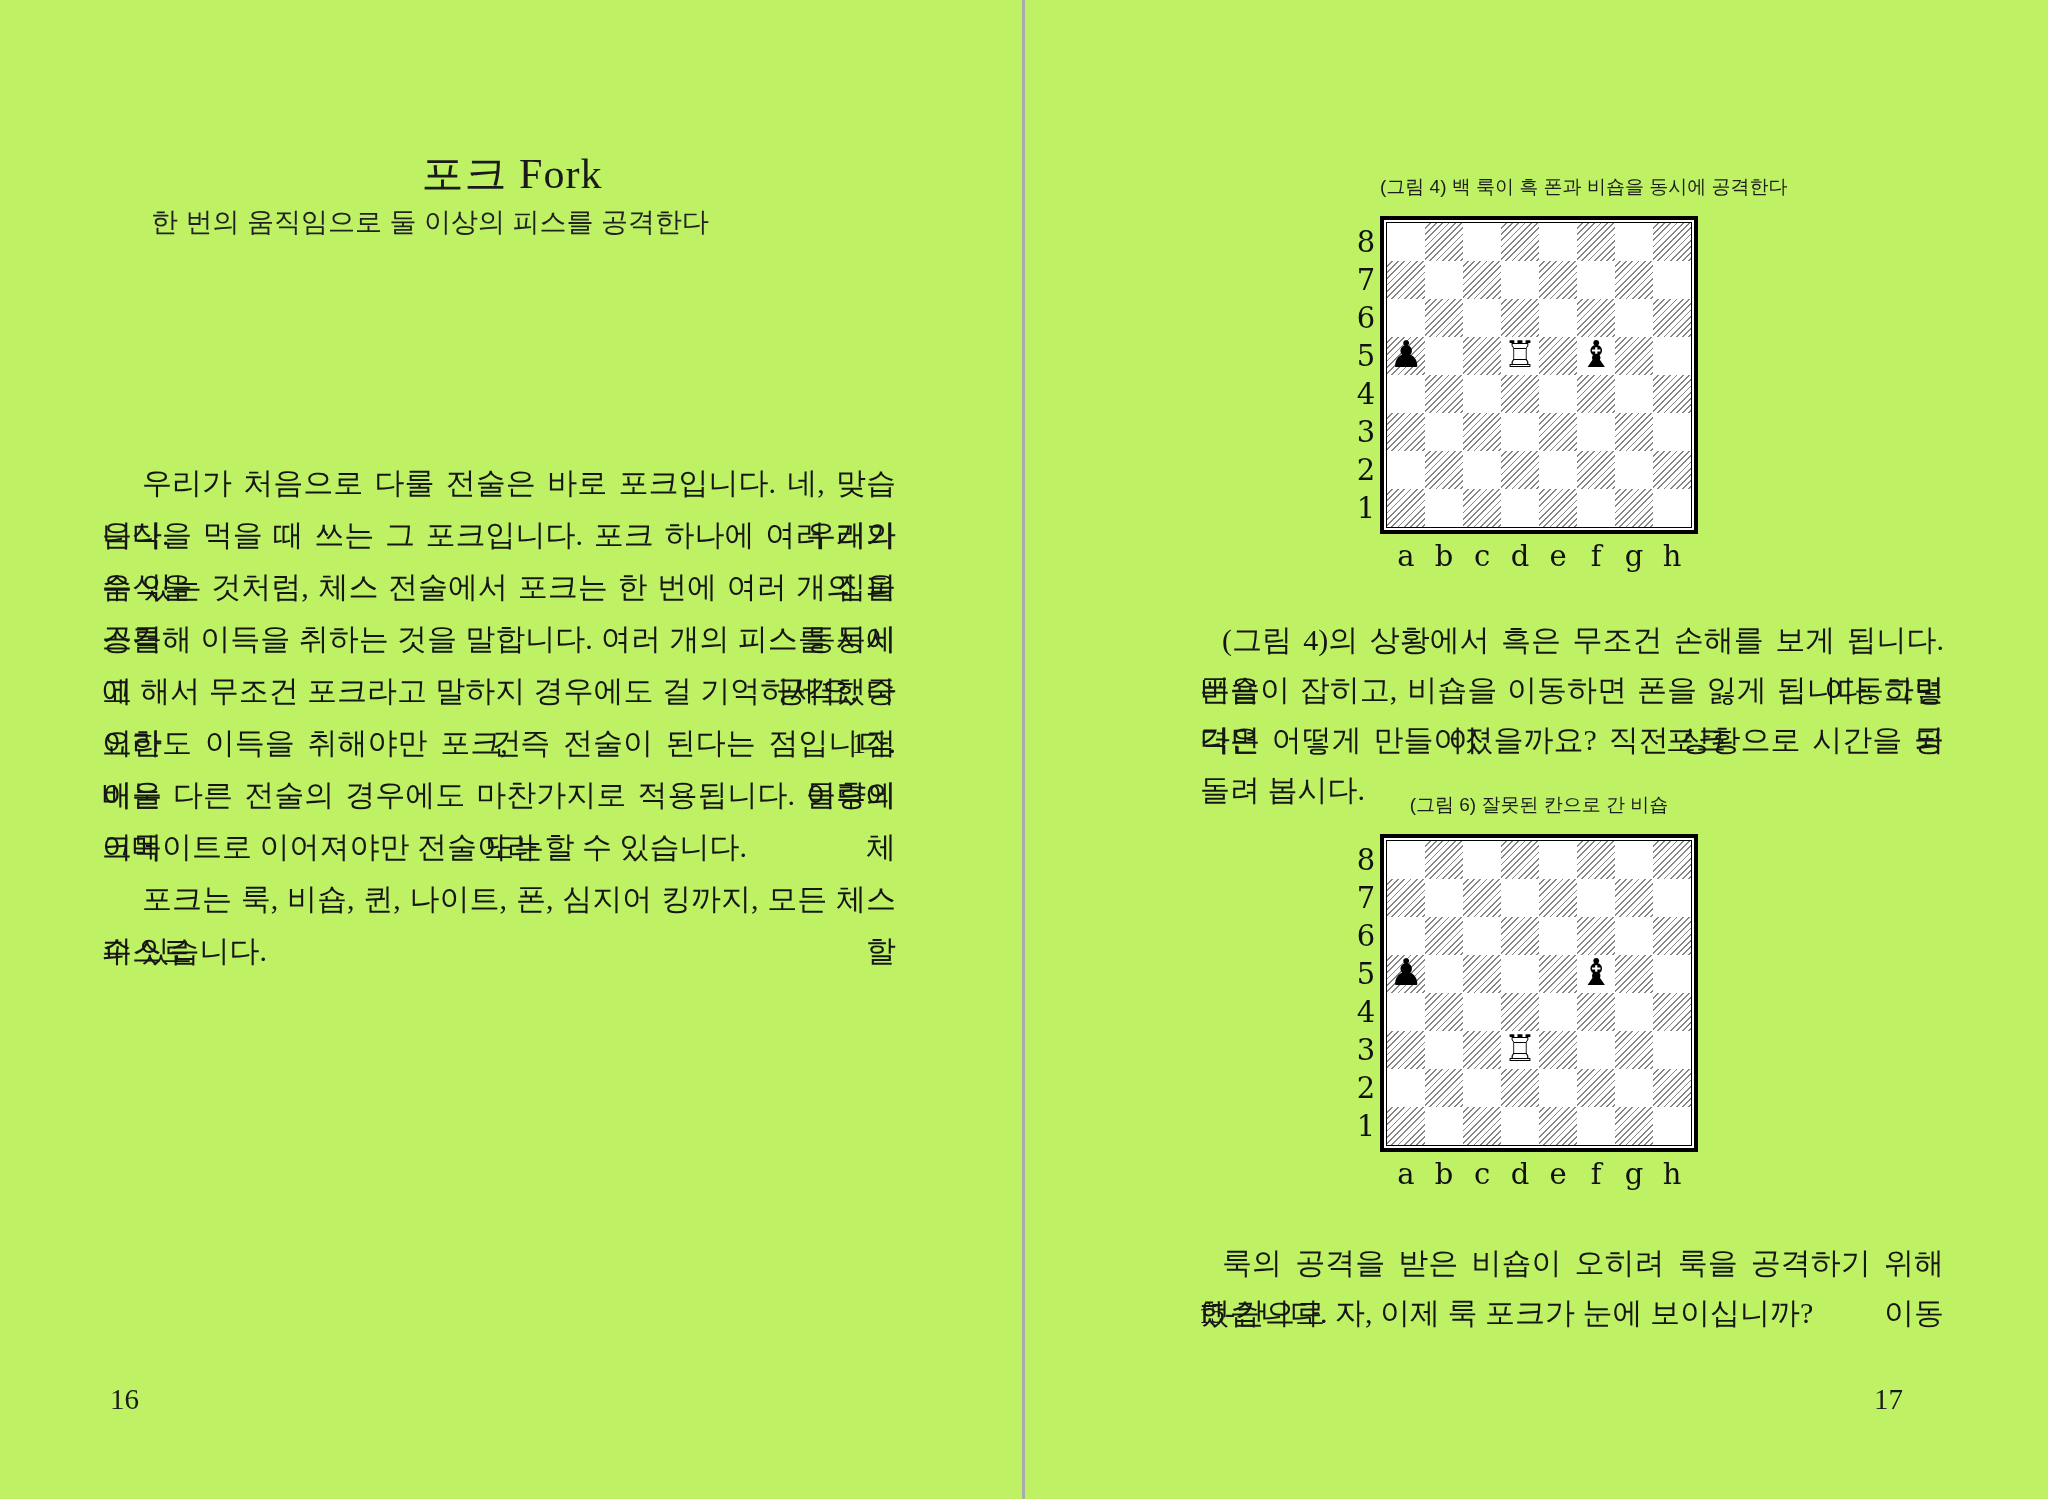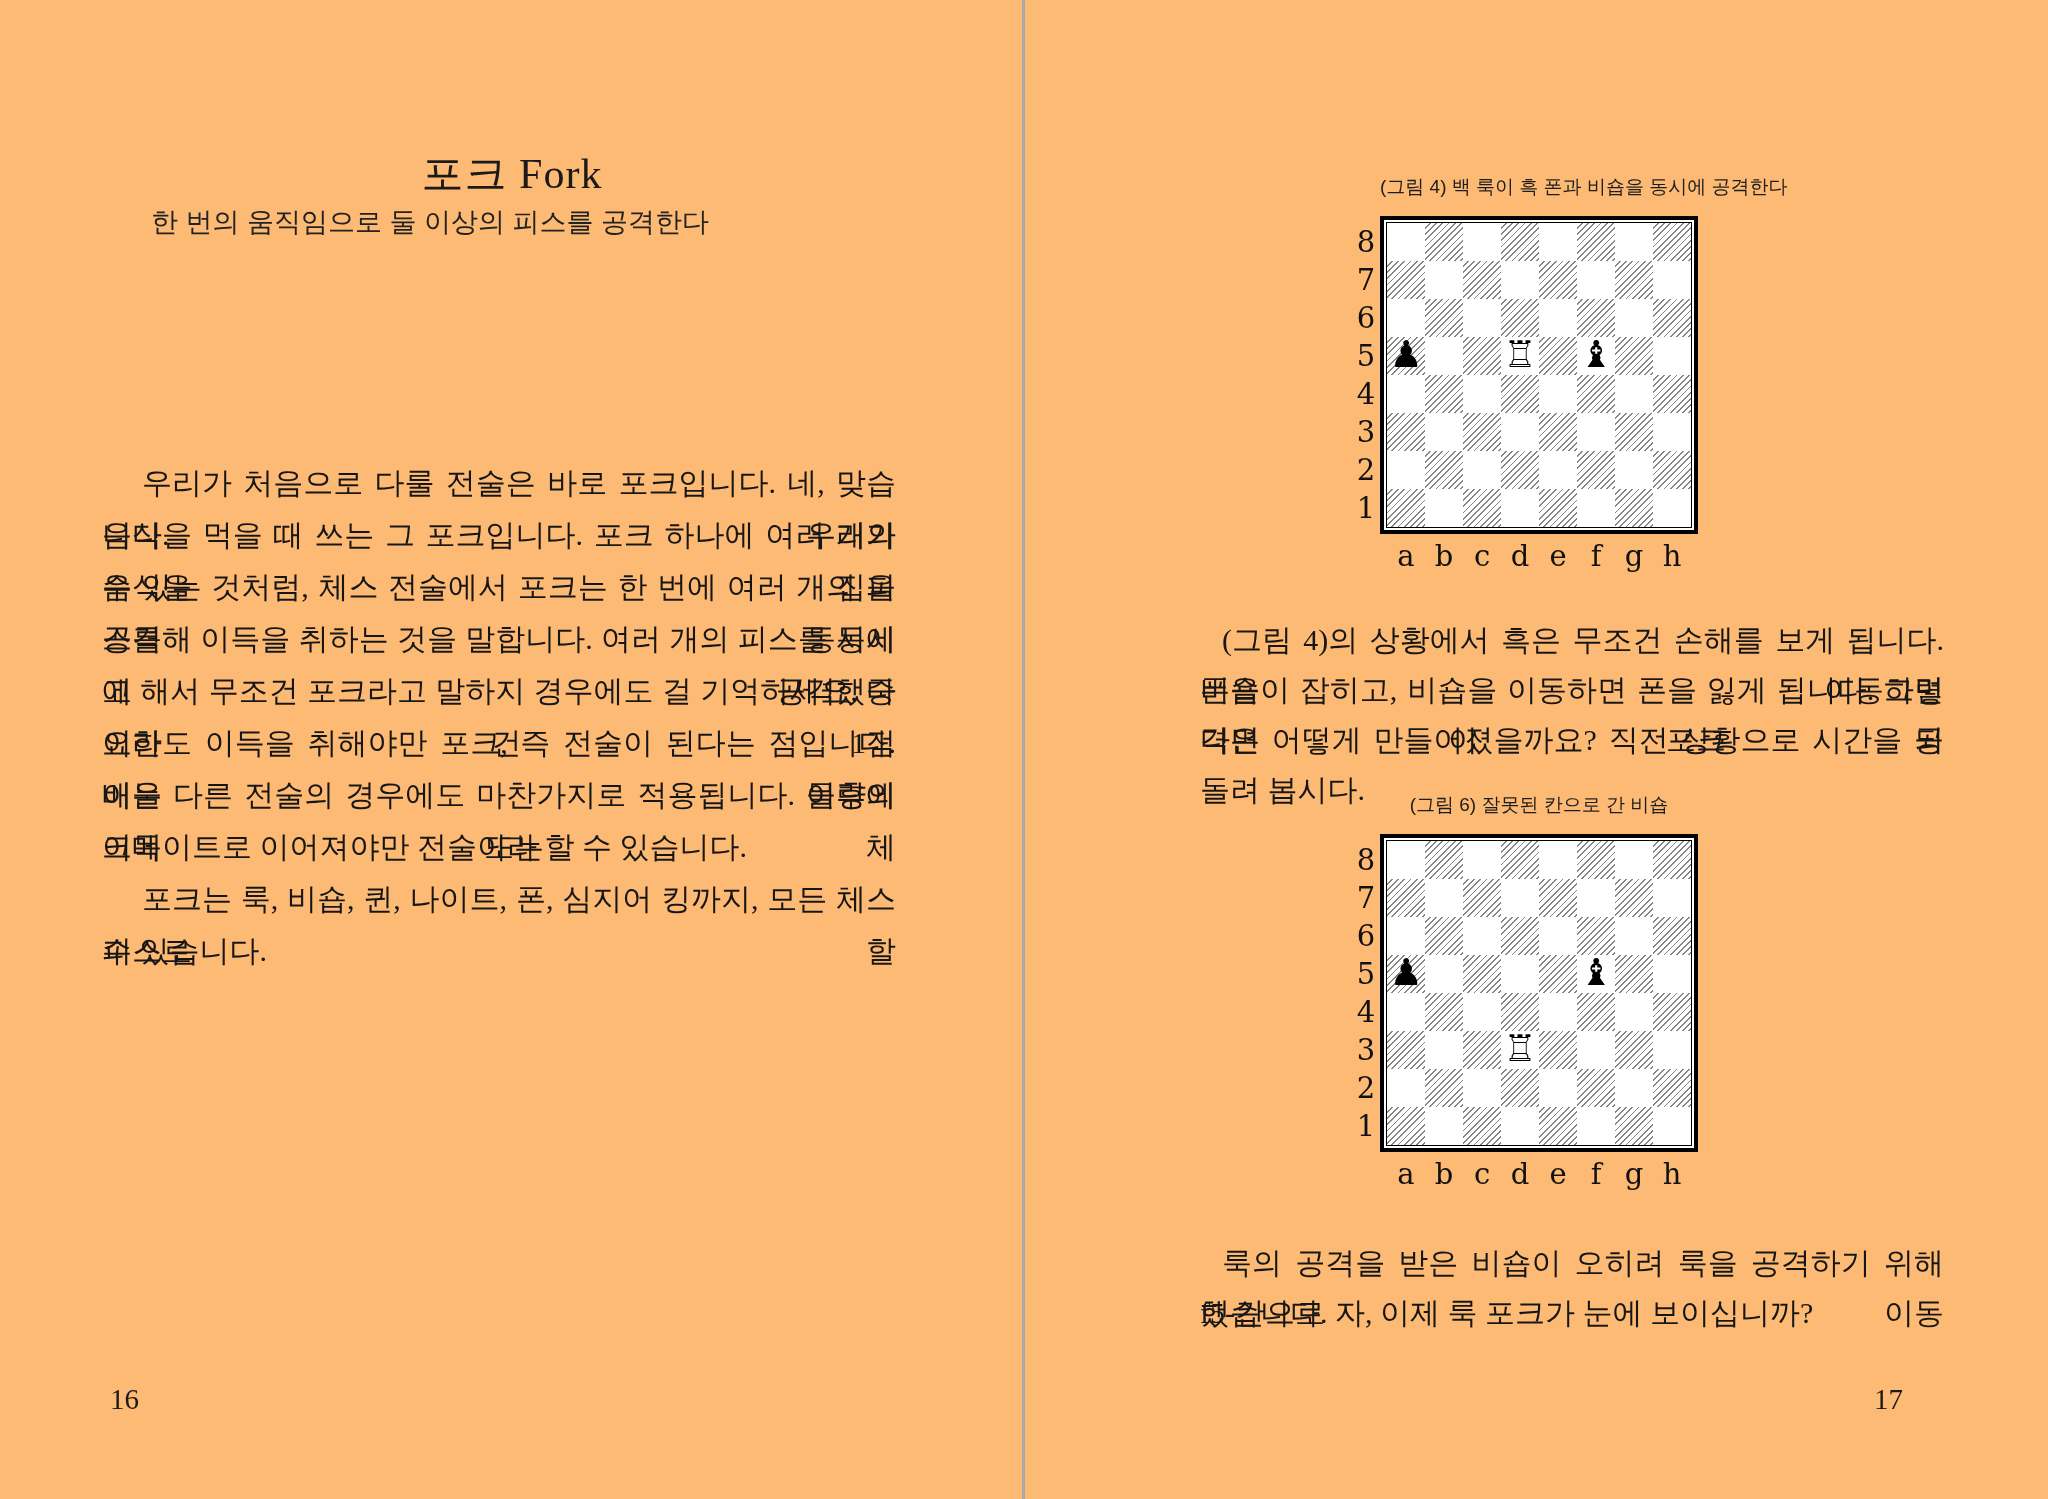--- a/index.html
+++ b/index.html
@@ -1,17 +1,17 @@
 <!DOCTYPE html>
 <html><head>
 <meta charset="utf-8">
 <style>
   html,body{margin:0;padding:0;background:#e8e8e8;}
   .spread{
-    position:relative;width:2048px;height:1499px;background:#fdba74;
+    position:relative;width:2048px;height:1499px;background:#bef264;
     font-family:"Liberation Serif","DejaVu Serif",serif;color:#1a1a1a;
     overflow:hidden;
   }
   .divider{position:absolute;left:1022px;top:0;width:3px;height:1499px;background:#aaaaaa;}
 
   
   .chapter-title{
     position:absolute;left:0;top:150px;width:1024px;text-align:center;
     font-size:42px;line-height:48px;font-weight:400;letter-spacing:1px;
   }

